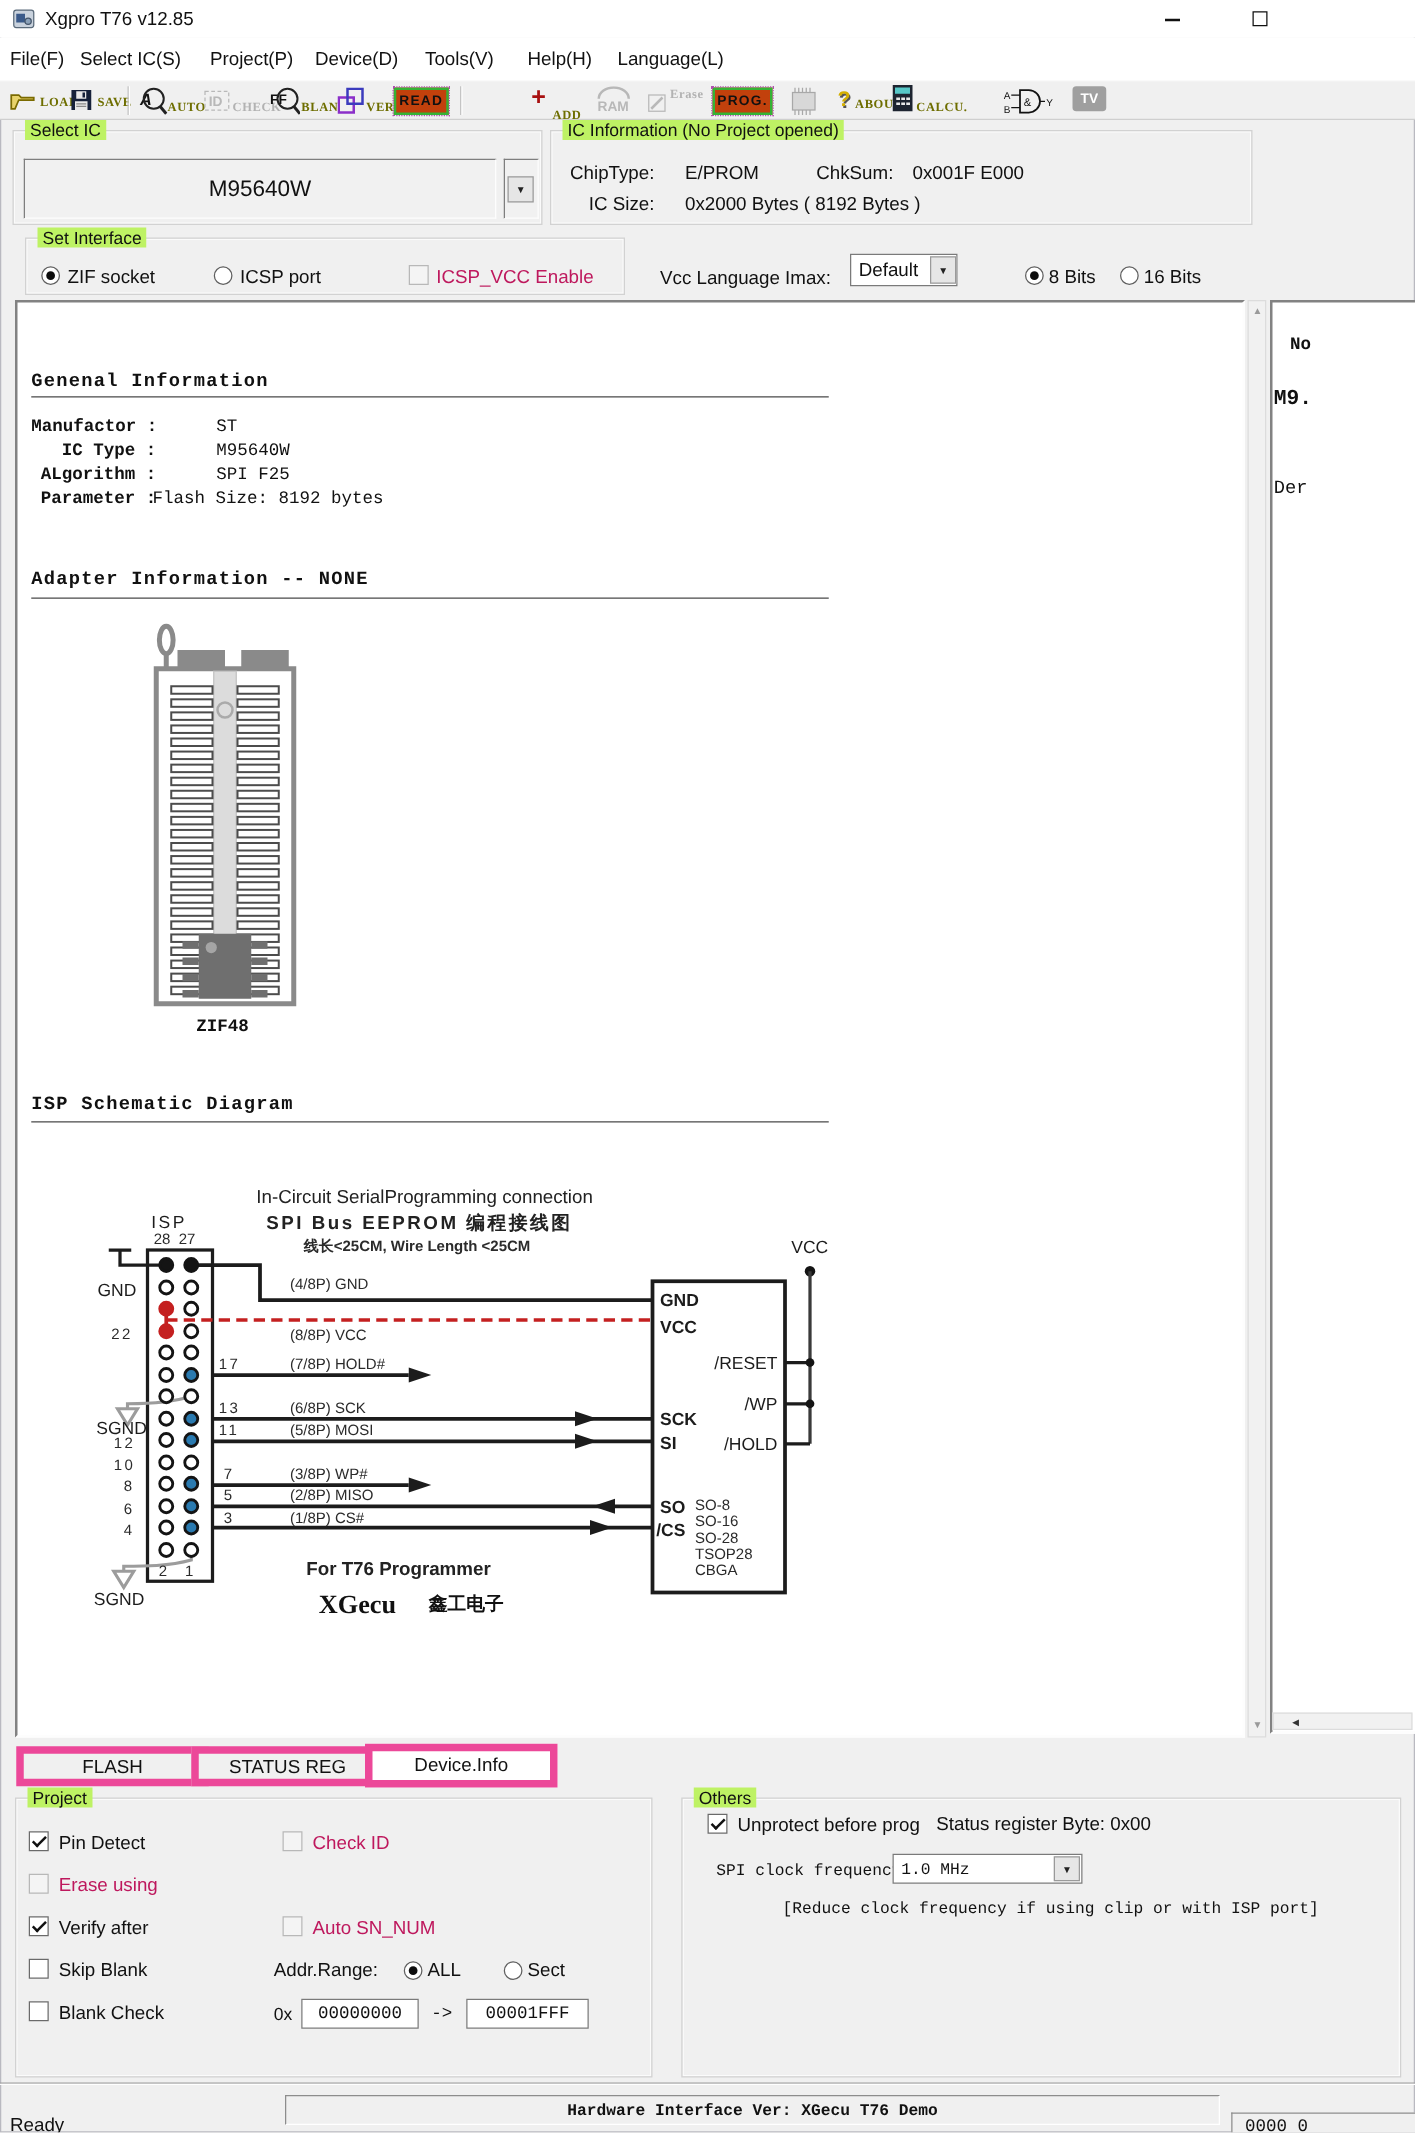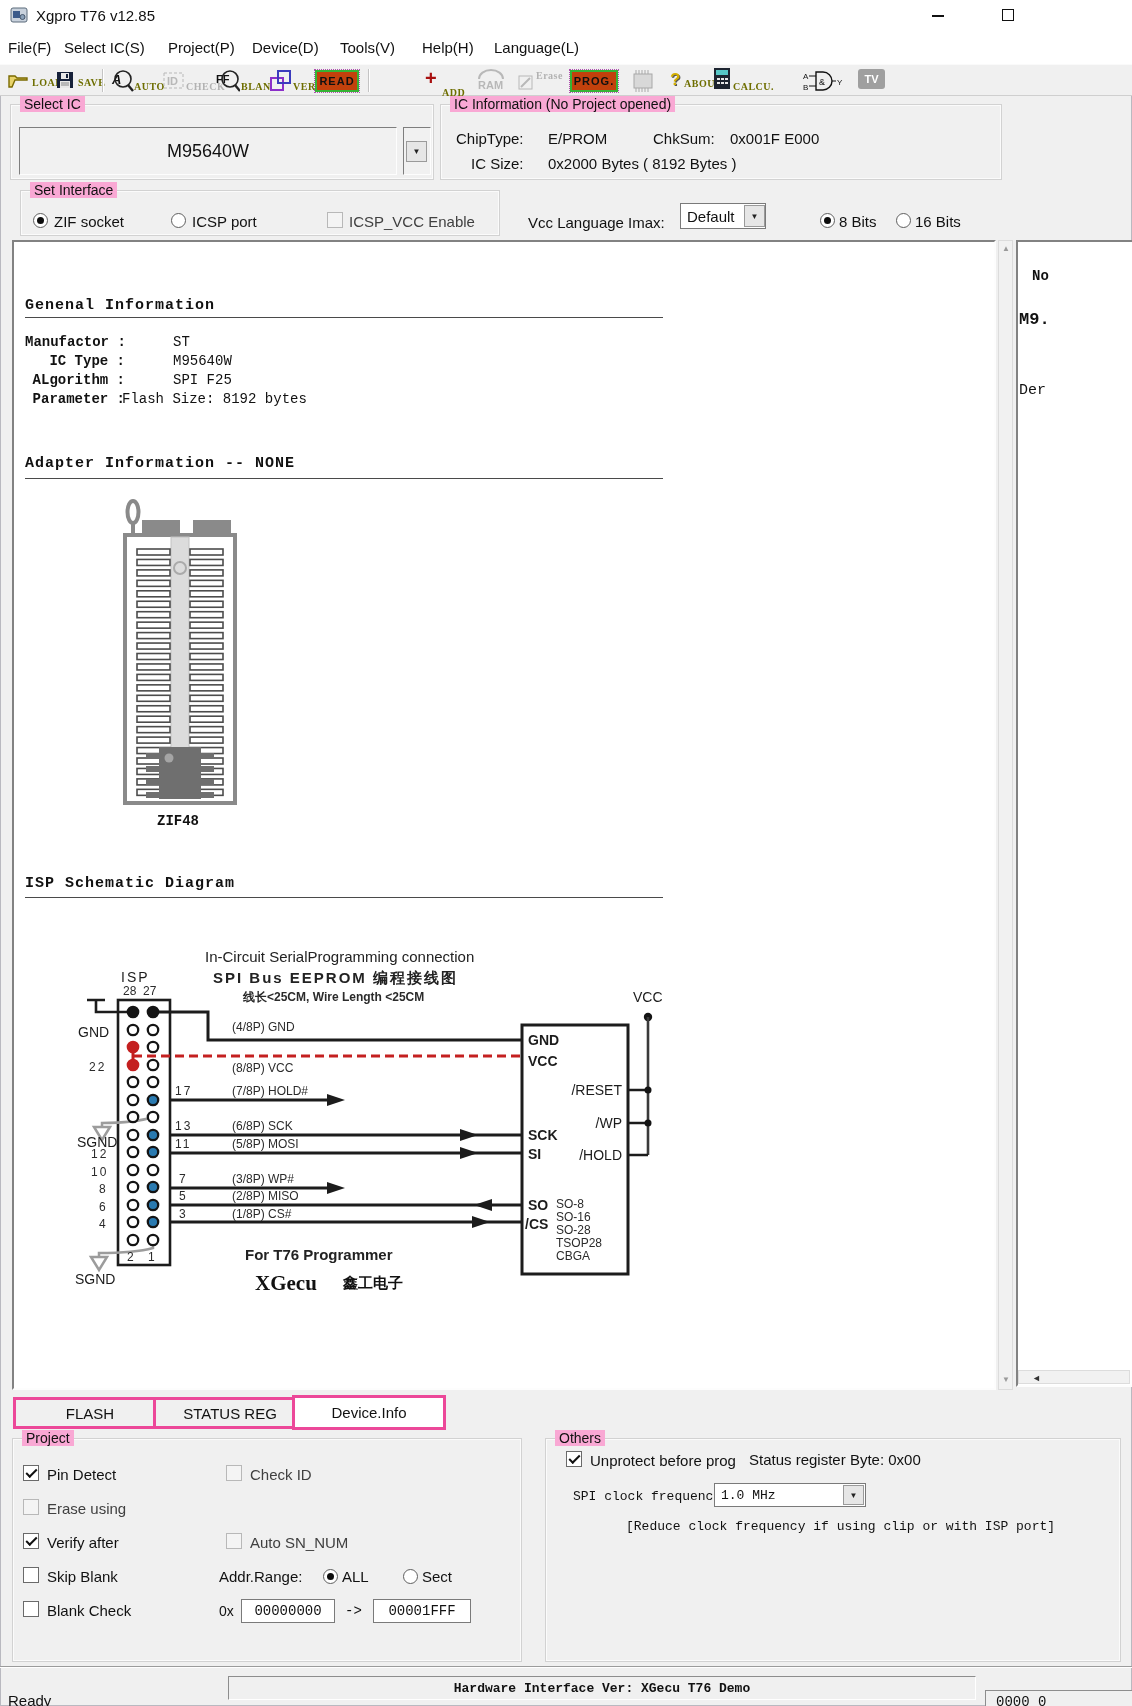--- a/index.html
+++ b/index.html
@@ -2,54 +2,54 @@
 <html><head>
 <meta charset="utf-8">
 <style>
   *{margin:0;padding:0;box-sizing:border-box}
   body{background:#d8d8d8}
   #app{position:relative;width:1132px;height:1706px;background:#f0f0f0;overflow:hidden;
        font-family:"Liberation Sans",sans-serif;color:#111;box-shadow:inset 0 0 0 1px #b9b9c0}
   .abs{position:absolute}
   .mono{font-family:"Liberation Mono",monospace}
   .t15{font-size:15px}.t14{font-size:14px}.t13{font-size:13px}
-  .dis-t{color:#404040}
+  .dis-t{color:#be185d}
   
   #titlebar{position:absolute;left:0;top:0;width:1132px;height:30px;background:#fff}
   #menubar{position:absolute;left:0;top:30px;width:1132px;height:34px;background:#fff}
   .menu-item{position:absolute;top:9px;font-size:15px;cursor:default}
   #toolbar{position:absolute;left:0;top:64px;width:1132px;height:32px;background:#f0f0f0;
            border-top:1px solid #fafafa;border-bottom:1px solid #cfcfcf}
   .tb-lbl{font-family:"Liberation Serif",serif;font-weight:bold;font-size:10px;color:#6e6e00;letter-spacing:.5px}
   .tb-sep{position:absolute;top:4px;width:1px;height:23px;background:#c4c4c4;box-shadow:1px 0 0 #fff}
   .cmdbox{position:absolute;border:2px solid #35b335;outline:1px dotted #b050b0;background:#c2410c;
           font-weight:bold;font-size:11px;letter-spacing:1px;display:flex;align-items:center;justify-content:center}
   
   .group{position:absolute;border:1px solid #d2d2d2;box-shadow:inset 0 0 0 1px #fbfbfb}
-  .gtitle{position:absolute;top:-9px;left:9px;background:#f9a8d4;padding:0 4px;font-size:14px;white-space:nowrap}
+  .gtitle{position:absolute;top:-9px;left:9px;background:#bef264;padding:0 4px;font-size:14px;white-space:nowrap}
   
   .sunken{background:#f1f1f1;border:1px solid;border-color:#7e7e7e #fdfdfd #fdfdfd #7e7e7e}
   .sunkenw{background:#fff;border:1px solid #7a7a7a}
   .cb{position:absolute;width:16px;height:16px;background:#fff;border:1px solid #6a6a6a}
   .cb.on::after{content:"";position:absolute;left:2px;top:3px;width:9px;height:4px;
                 border-left:2px solid #111;border-bottom:2px solid #111;transform:rotate(-45deg)}
   .cb.dis{border-color:#b8b8b8;background:#f4f4f4}
   .rd{position:absolute;width:15px;height:15px;border-radius:50%;background:#fff;border:1px solid #5f5f5f}
   .rd.on::after{content:"";position:absolute;left:3px;top:3px;width:7px;height:7px;border-radius:50%;background:#0d0d0d}
   .combo-btn{position:absolute;background:#e6e6e6;border:1px solid #9a9a9a;display:flex;align-items:center;justify-content:center;font-size:8px;color:#222}
   .rng{position:absolute;height:24px;background:#fff;border:1px solid #7a7a7a;font-family:"Liberation Mono",monospace;
        font-size:14px;text-align:center;color:#111;padding:0}
   
   .panel{position:absolute;background:#fff;border:2px solid;border-color:#828282 #fdfdfd #fdfdfd #828282}
   .hd{font:bold 15px "Liberation Mono",monospace;letter-spacing:1px;white-space:nowrap}
   .rule{position:absolute;height:1px;background:#4a4a4a}
   .gi-lbl{position:absolute;width:100px;text-align:right;font:bold 14px "Liberation Mono",monospace;white-space:pre}
   .gi-val{position:absolute;font:14px "Liberation Mono",monospace;white-space:pre}
   
-  .tab{position:absolute;height:32px;width:154px;background:#f0f0f0;border:3px solid #ec4899;
+  .tab{position:absolute;height:32px;width:154px;background:#f0f0f0;border:6px solid #ec4899;
        display:flex;align-items:center;justify-content:center;font-size:15px;cursor:default}
   .tab.active{background:#fff;height:35px;z-index:2}
   
   .sb{position:absolute;background:#f1f1f1;border:1px solid #dcdcdc}
   
   .wl{stroke:#1c1c1c;stroke-width:2.6;fill:none}
   .wl3{stroke:#1c1c1c;stroke-width:3;fill:none}
   .redl{stroke:#c42020}
   .dash{stroke:#c42020;stroke-width:2.8;fill:none;stroke-dasharray:9 5}
   .ar{fill:#1c1c1c;stroke:none}

